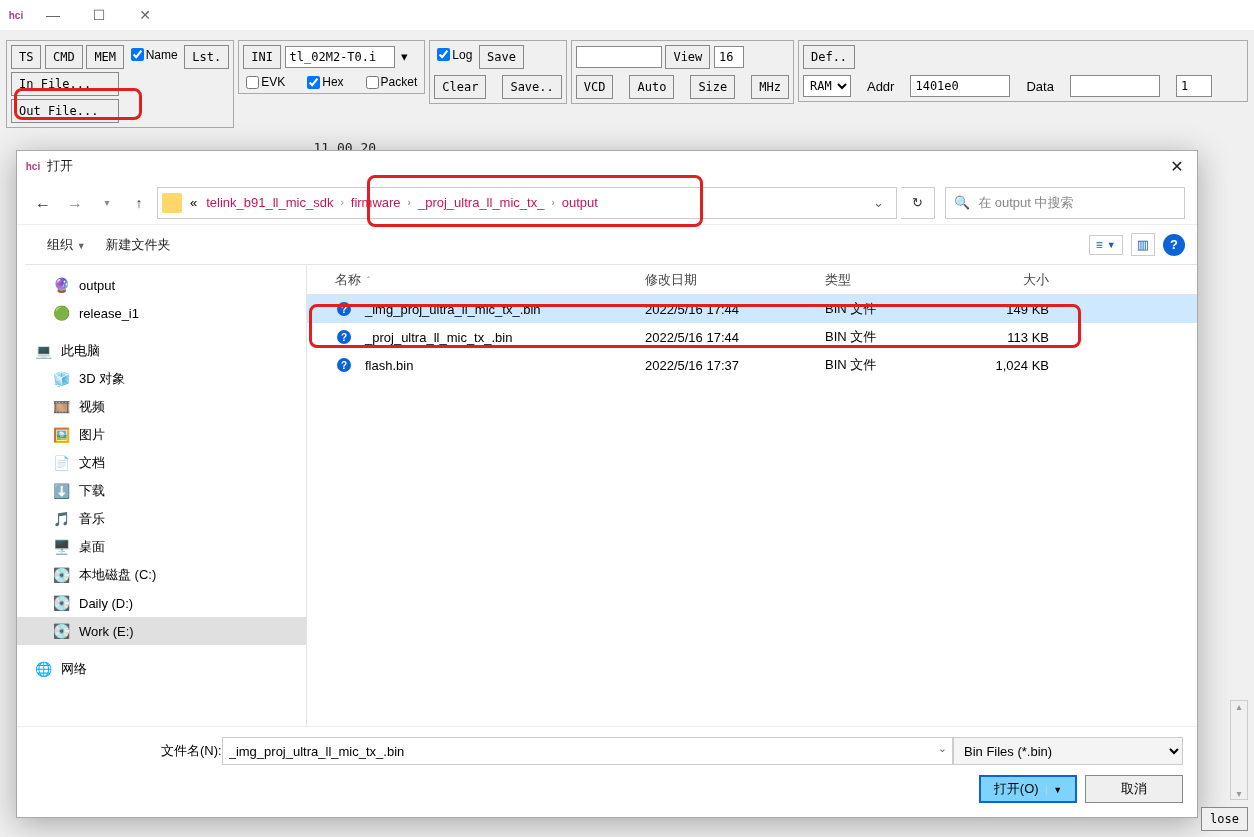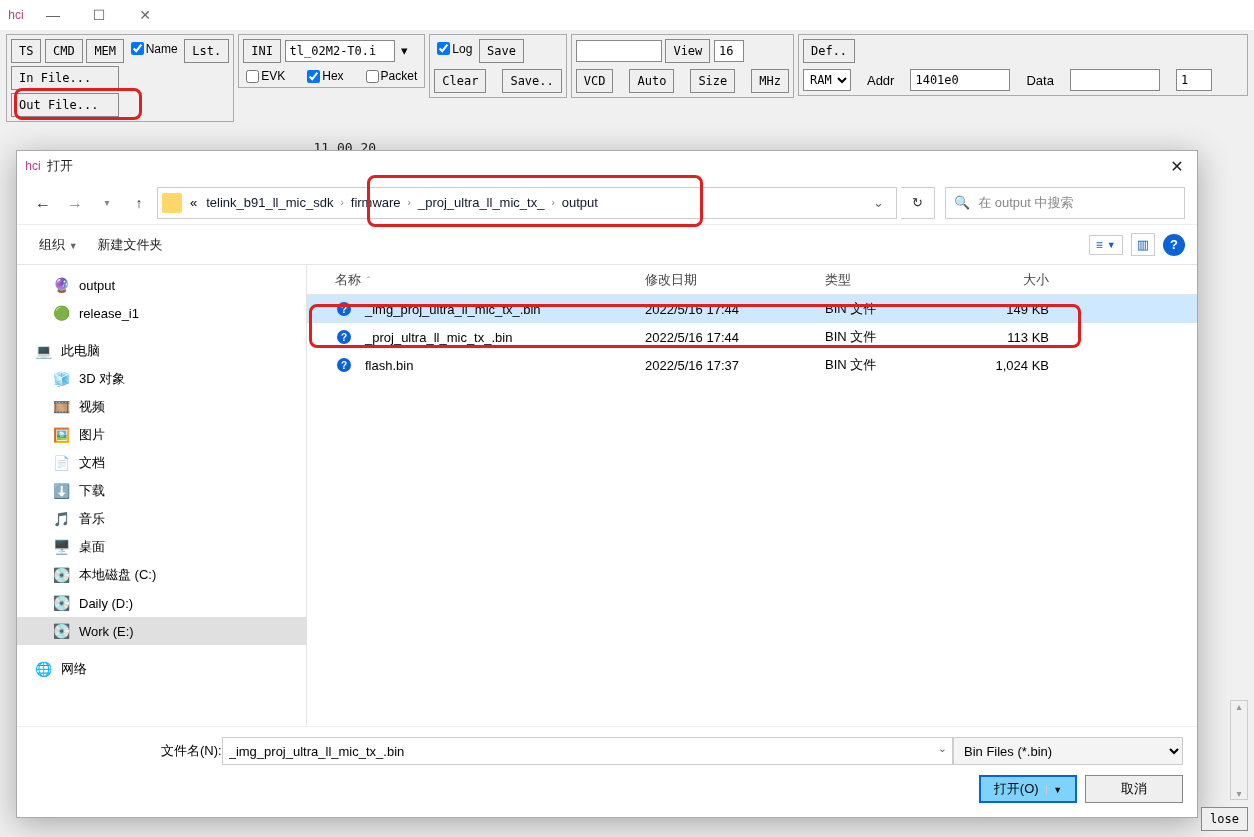--- a/index.html
+++ b/index.html
@@ -1,25 +1,25 @@
 <!DOCTYPE html>
 <html><head>
 <meta charset="utf-8">
 <style>
 * { box-sizing: border-box; margin: 0; padding: 0; font-family: "Microsoft YaHei", "Segoe UI", sans-serif; }
 body { background: #fff; font-size: 13px; overflow: hidden; width: 1254px; height: 837px; position: relative; }
 
 .main-window { width: 1254px; height: 837px; background: #f0f0f0; position: relative; }
 .titlebar { height: 30px; background: #fff; display: flex; align-items: center; padding: 0 0 0 8px; color: #888; font-size: 12px; }
-.titlebar-icon { width: 16px; height: 16px; margin-right: 6px; display:inline-flex; align-items:center; justify-content:center; font-size:12px; color:#b04080; font-weight:normal; }
+.titlebar-icon { width: 16px; height: 16px; margin-right: 6px; display:inline-flex; align-items:center; justify-content:center; font-size:10px; color:#b04080; font-weight:bold; }
 .titlebar-text { flex: 1; }
 .win-controls { display: flex; }
 .win-btn { width: 46px; height: 30px; display: flex; align-items: center; justify-content: center; color: #666; font-size: 14px; }
 
-.toolbar-row { display: flex; gap: 4px; padding: 4px 6px 2px 6px; align-items: flex-start; }
+.toolbar-row { display: flex; gap: 4px; padding: 10px 6px 2px 6px; align-items: flex-start; }
 .tb-group { border: 1px solid #aaa; padding: 4px; display: flex; flex-wrap: wrap; gap: 2px; align-items: center; background: #f0f0f0; }
 .tb-btn { border: 1px solid #888; background: #efefef; padding: 4px 7px; font-size: 12px; font-family: monospace; cursor: pointer; }
 .tb-chk { font-size: 12px; font-family: monospace; display: inline-flex; align-items: center; gap: 2px; padding: 0 3px; }
 .tb-chk input { margin: 0; }
 .tb-input { border: 1px solid #888; background: #fff; padding: 3px 4px; font-size: 12px; font-family: monospace; }
 .tb-select { border: 1px solid #888; background: #fff; padding: 2px 2px; font-size: 12px; font-family: monospace; }
 .tb-row2 { display: flex; gap: 16px; align-items: center; padding-top: 3px; }
 .tb-col { display: flex; flex-direction: column; gap: 3px; }
 
 .redbox { border: 3px solid #e02020; border-radius: 8px; }
@@ -31,29 +31,29 @@
 
 .dialog { position: absolute; left: 16px; top: 150px; width: 1182px; height: 668px; background: #fff; border: 1px solid #aaa; box-shadow: 0 6px 30px rgba(0,0,0,0.3); display: flex; flex-direction: column; }
 .dlg-titlebar { height: 30px; display: flex; align-items: center; padding: 0 0 0 8px; font-size: 13px; color: #222; }
 .dlg-close { margin-left: auto; width: 40px; height: 30px; display:flex; align-items:center; justify-content:center; font-size: 16px; }
 
 .dlg-navbar { height: 44px; display: flex; align-items: center; padding: 0 12px; gap: 4px; border-bottom: 1px solid #eee; }
 .nav-arrow { width: 28px; height: 28px; display:flex; align-items:center; justify-content:center; color:#888; font-size:16px; }
 .nav-arrow.enabled { color: #333; }
 .nav-up { width: 28px; height: 28px; display:flex; align-items:center; justify-content:center; font-size:14px; color:#333; }
 .addr-bar { flex: 1; height: 32px; border: 1px solid #ccc; display: flex; align-items: center; padding: 0 4px; gap: 0; font-size: 13px; background: #fff; }
-.addr-seg { padding: 0 5px; height: 28px; display: flex; align-items: center; color: #0f172a; cursor: pointer; }
+.addr-seg { padding: 0 5px; height: 28px; display: flex; align-items: center; color: #be185d; cursor: pointer; }
 .addr-sep { color: #888; padding: 0 2px; font-size: 10px; }
 .addr-folder-icon { width: 20px; height: 20px; background: #ffd76a; margin-right: 4px; display:inline-block; border-radius:2px; }
 .addr-ellip { padding: 0 4px; }
 .addr-dd { margin-left: auto; padding: 0 8px; color: #666; }
 .refresh-btn { width: 34px; height: 32px; border: 1px solid #ccc; border-left:none; display:flex; align-items:center; justify-content:center; color:#333; }
 .search-box { width: 240px; height: 32px; border: 1px solid #ccc; margin-left: 6px; display: flex; align-items: center; padding: 0 8px; color: #888; gap: 8px; }
 
-.dlg-toolbar { height: 40px; display: flex; align-items: center; padding: 0 12px; border-bottom: 1px solid #e4e4e4; color: #1a5fb4; font-size: 13px; }
+.dlg-toolbar { height: 40px; display: flex; align-items: center; padding: 0 12px; border-bottom: 1px solid #e4e4e4; color: #1a5fb4; font-size: 13px; margin-left: 8px; }
 .dlg-tool-item { padding: 0 10px; cursor: pointer; color: #222; }
 .dlg-tool-sep { flex: 1; }
 .view-dd { display:flex; align-items:center; border:1px solid #ccc; padding:2px 6px; gap:4px; font-size:12px; margin-right:8px; }
 .preview-btn { border:1px solid #ccc; padding:3px 5px; margin-right:8px; }
 .help-btn { width:22px; height:22px; border-radius:50%; background:#0a64d8; color:#fff; display:flex; align-items:center; justify-content:center; font-size:13px; font-weight:bold; }
 
 .dlg-body { flex: 1; display: flex; overflow: hidden; }
 .nav-pane { width: 290px; border-right: 1px solid #e4e4e4; overflow-y: auto; padding: 6px 0; }
 .nav-item { display: flex; align-items: center; gap: 8px; padding: 4px 8px 4px 36px; font-size: 13px; cursor: pointer; height: 28px; }
 .nav-item.l1 { padding-left: 18px; font-weight: normal; }

